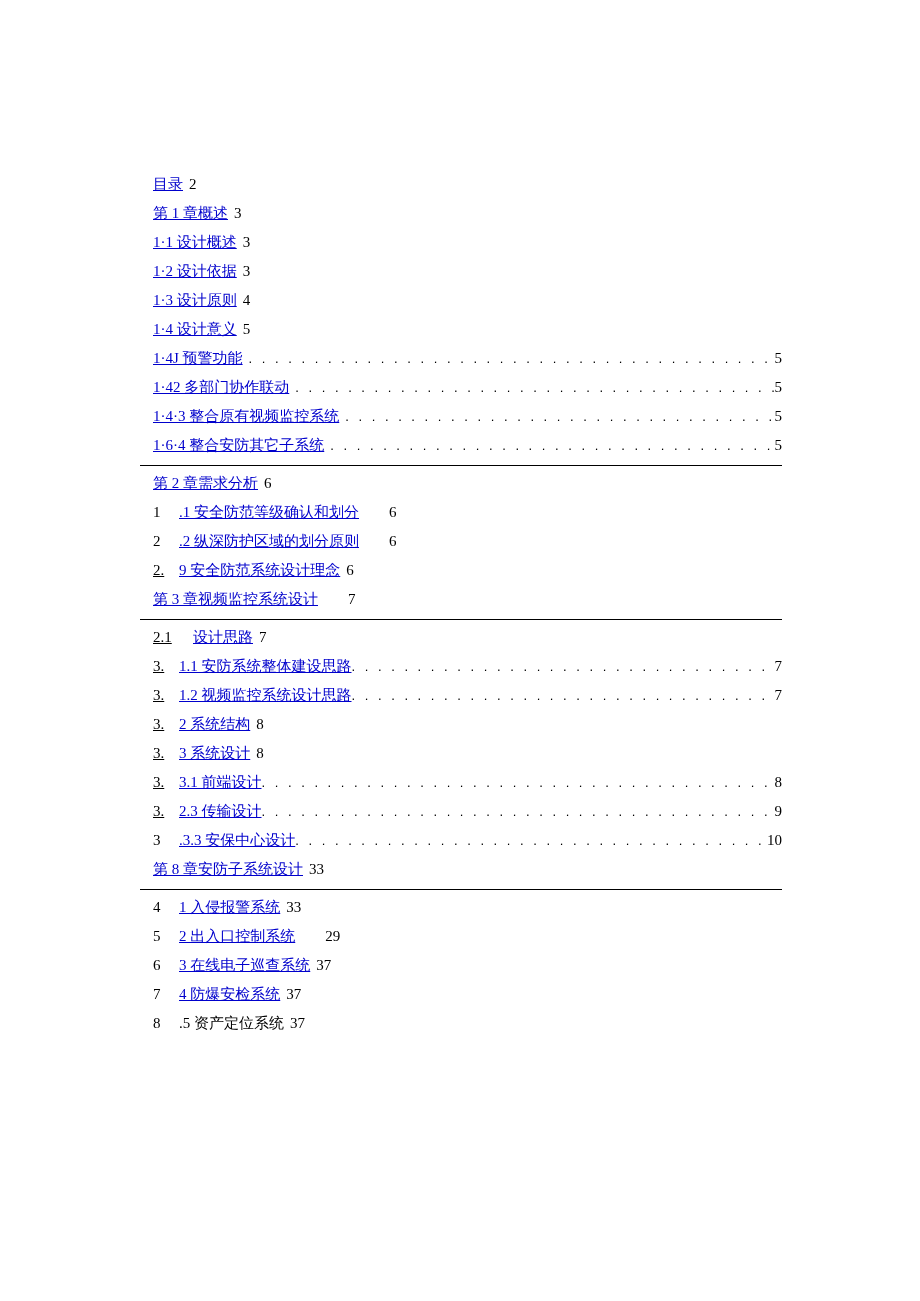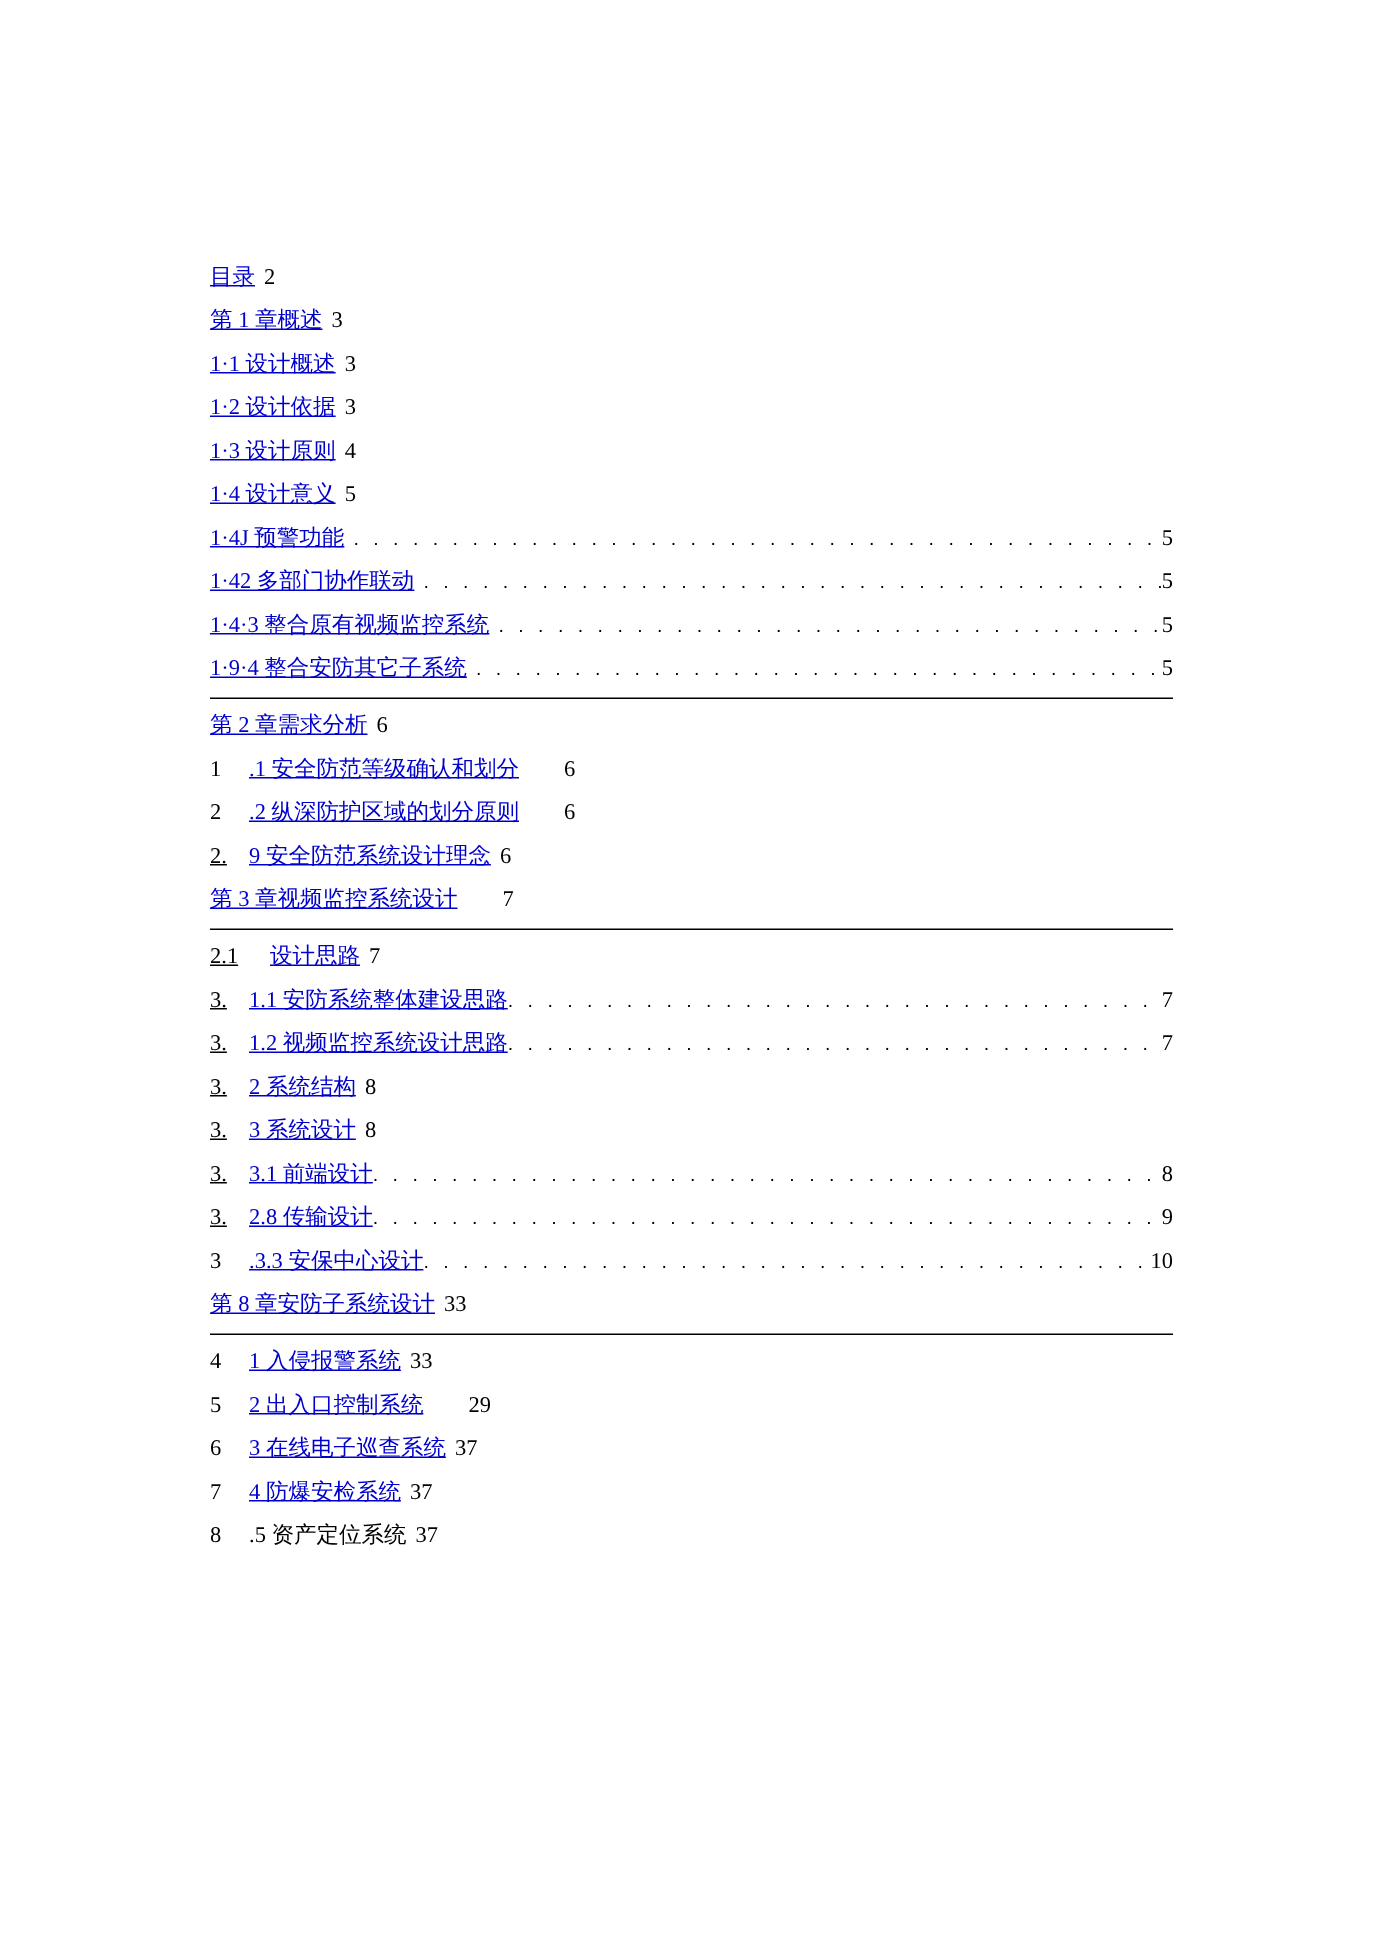--- a/index.html
+++ b/index.html
@@ -12,20 +12,21 @@
   }
   .page {
     padding: 175px 140px 0 140px;
     width: 642px;
   }
   .entry {
     display: flex;
     align-items: baseline;
     margin-bottom: 10px;
     white-space: nowrap;
+    margin-left: 13px;
   }
   .entry > * { flex-shrink: 0; }
   .u {
     color: #0000cc;
     text-decoration: underline;
     text-decoration-thickness: 1px;
   }
   .plain { color: #000; }
   .page-no { color: #000; }
   .dots {
@@ -98,21 +99,21 @@
       <span class="dots">. . . . . . . . . . . . . . . . . . . . . . . . . . . . . . . . . . . . . . . . . . . . . . . . . . . . . . . . . . . . . . . . . . . . . . . . . . . . . . . . . . . . . . . . . . . . . . . . . . . . . . . . .</span>
       <span class="page-no">5</span>
     </div>
   <div class="entry">
       <a class="u">1·4·3 整合原有视频监控系统</a>
       <span class="gap-s"></span>
       <span class="dots">. . . . . . . . . . . . . . . . . . . . . . . . . . . . . . . . . . . . . . . . . . . . . . . . . . . . . . . . . . . . . . . . . . . . . . . . . . . . . . . . . . . . . . . . . . . . . . . . . . . . . . . . .</span>
       <span class="page-no">5</span>
     </div>
   <div class="entry">
-      <a class="u">1·9·4 整合安防其它子系统</a>
+      <a class="u">1·6·4 整合安防其它子系统</a>
       <span class="gap-s"></span>
       <span class="dots">. . . . . . . . . . . . . . . . . . . . . . . . . . . . . . . . . . . . . . . . . . . . . . . . . . . . . . . . . . . . . . . . . . . . . . . . . . . . . . . . . . . . . . . . . . . . . . . . . . . . . . . . .</span>
       <span class="page-no">5</span>
     </div>
 
   <hr class="hr">
 
   <div class="entry">
       <a class="u">第 2 章需求分析</a>
       <span class="gap-s"></span>
@@ -175,21 +176,21 @@
       <span class="page-no">8</span>
     </div>
   <div class="entry">
       <span class="prefix u">3.</span>
       <a class="u">3.1 前端设计</a>
       <span class="dots">. . . . . . . . . . . . . . . . . . . . . . . . . . . . . . . . . . . . . . . . . . . . . . . . . . . . . . . . . . . . . . . . . . . . . . . . . . . . . . . . . . . . . . . . . . . . . . . . . . . . . . . . .</span>
       <span class="page-no">8</span>
     </div>
   <div class="entry">
       <span class="prefix u">3.</span>
-      <a class="u">2.8 传输设计</a>
+      <a class="u">2.3 传输设计</a>
       <span class="dots">. . . . . . . . . . . . . . . . . . . . . . . . . . . . . . . . . . . . . . . . . . . . . . . . . . . . . . . . . . . . . . . . . . . . . . . . . . . . . . . . . . . . . . . . . . . . . . . . . . . . . . . . .</span>
       <span class="page-no">9</span>
     </div>
   <div class="entry">
       <span class="prefix">3</span>
       <a class="u">.3.3 安保中心设计</a>
       <span class="dots">. . . . . . . . . . . . . . . . . . . . . . . . . . . . . . . . . . . . . . . . . . . . . . . . . . . . . . . . . . . . . . . . . . . . . . . . . . . . . . . . . . . . . . . . . . . . . . . . . . . . . . . . .</span>
       <span class="page-no">10</span>
     </div>
   <div class="entry">

